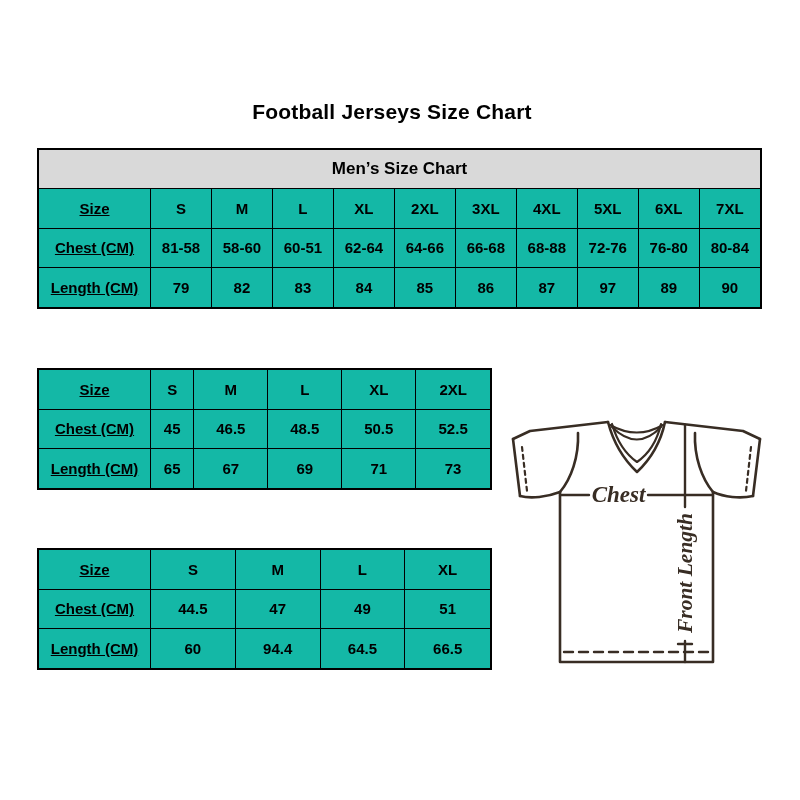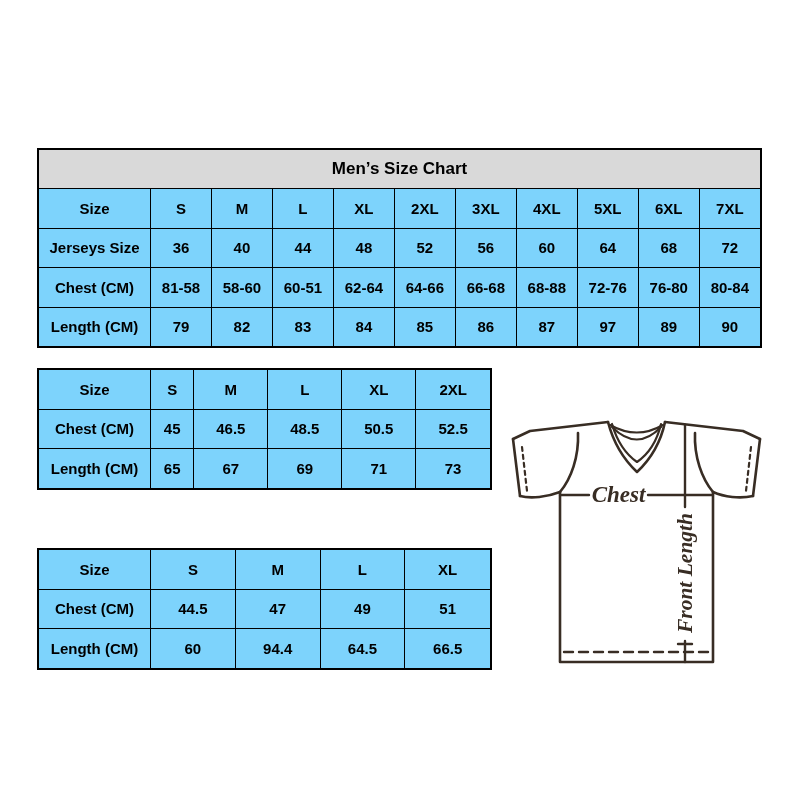--- a/index.html
+++ b/index.html
@@ -19,41 +19,41 @@
     text-align: center;
     font-size: 21px;
     font-weight: bold;
     color: #000000;
     letter-spacing: 0.2px;
   }
   table.size-table {
     position: absolute;
     border-collapse: collapse;
     border: 2px solid #000000;
-    background: #7dd3fc;
+    background: #14b8a6;
   }
   table.size-table th,
   table.size-table td {
     border: 1.5px solid #000000;
     text-align: center;
     vertical-align: middle;
     font-weight: bold;
     color: #000000;
     padding: 0;
   }
   th.band {
     background: #d9d9d9;
     font-size: 17px;
     height: 38px;
   }
   table.size-table td {
     font-size: 15px;
     height: 38.5px;
   }
-  td.label { width: 111px; }
+  td.label { width: 111px; text-decoration: underline; }
   #men-table   { left: 37px; top: 148px; width: 725px; }
   #women-table { left: 37px; top: 368px; width: 455px; }
   #youth-table { left: 37px; top: 548px; width: 455px; }
   #jersey-svg {
     position: absolute;
     left: 495px;
     top: 395px;
     width: 285px;
     height: 285px;
   }
@@ -62,53 +62,41 @@
     font-style: italic;
     font-weight: bold;
     fill: #382d24;
   }
 </style>
 </head>
 <body>
 
 <div id="page">
 
+  <div id="main-title">Football Jerseys Size Chart</div>
 
   <table id="men-table" class="size-table">
     <tbody>
         <tr>
       <th class="band" colspan="11">Men’s Size Chart</th>
     </tr>
     <tr>
       <td class="label">Size</td>
     <td class="val">S</td>
           <td class="val">M</td>
           <td class="val">L</td>
           <td class="val">XL</td>
           <td class="val">2XL</td>
           <td class="val">3XL</td>
           <td class="val">4XL</td>
           <td class="val">5XL</td>
           <td class="val">6XL</td>
           <td class="val">7XL</td>
         </tr>
     <tr>
-      <td class="label">Jerseys Size</td>
-    <td class="val">36</td>
-          <td class="val">40</td>
-          <td class="val">44</td>
-          <td class="val">48</td>
-          <td class="val">52</td>
-          <td class="val">56</td>
-          <td class="val">60</td>
-          <td class="val">64</td>
-          <td class="val">68</td>
-          <td class="val">72</td>
-        </tr>
-    <tr>
       <td class="label">Chest (CM)</td>
     <td class="val">81-58</td>
           <td class="val">58-60</td>
           <td class="val">60-51</td>
           <td class="val">62-64</td>
           <td class="val">64-66</td>
           <td class="val">66-68</td>
           <td class="val">68-88</td>
           <td class="val">72-76</td>
           <td class="val">76-80</td>

